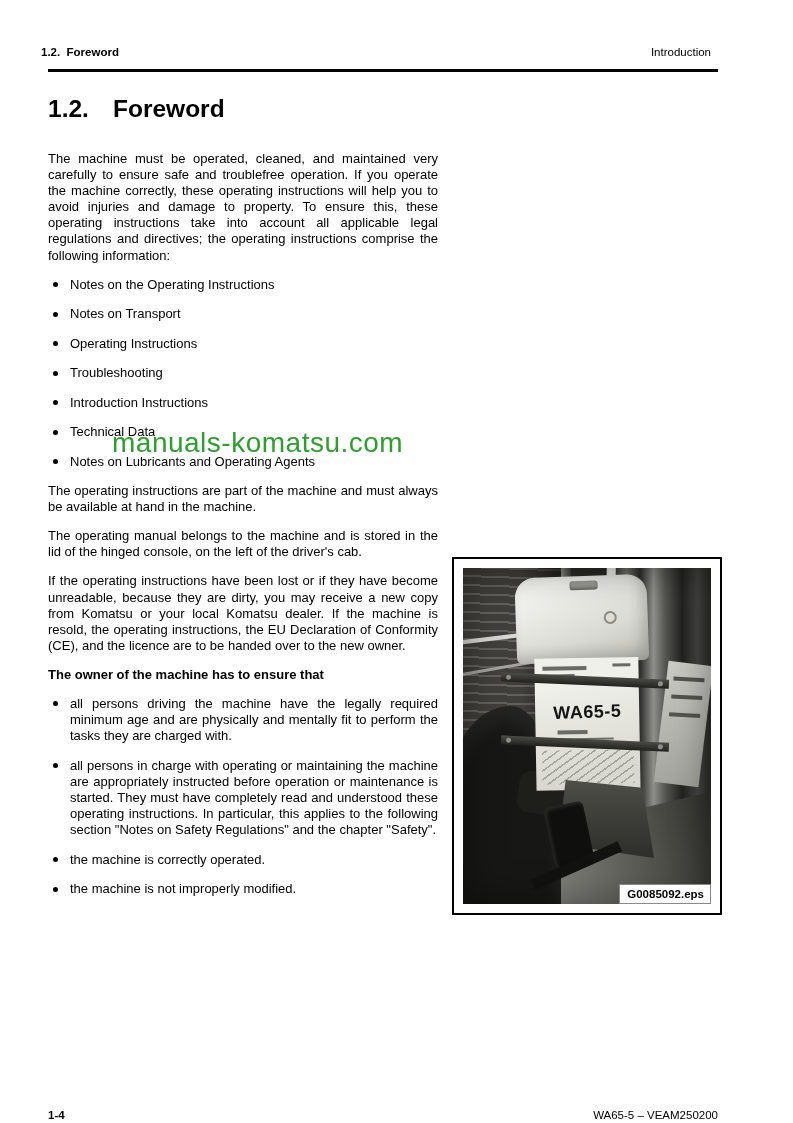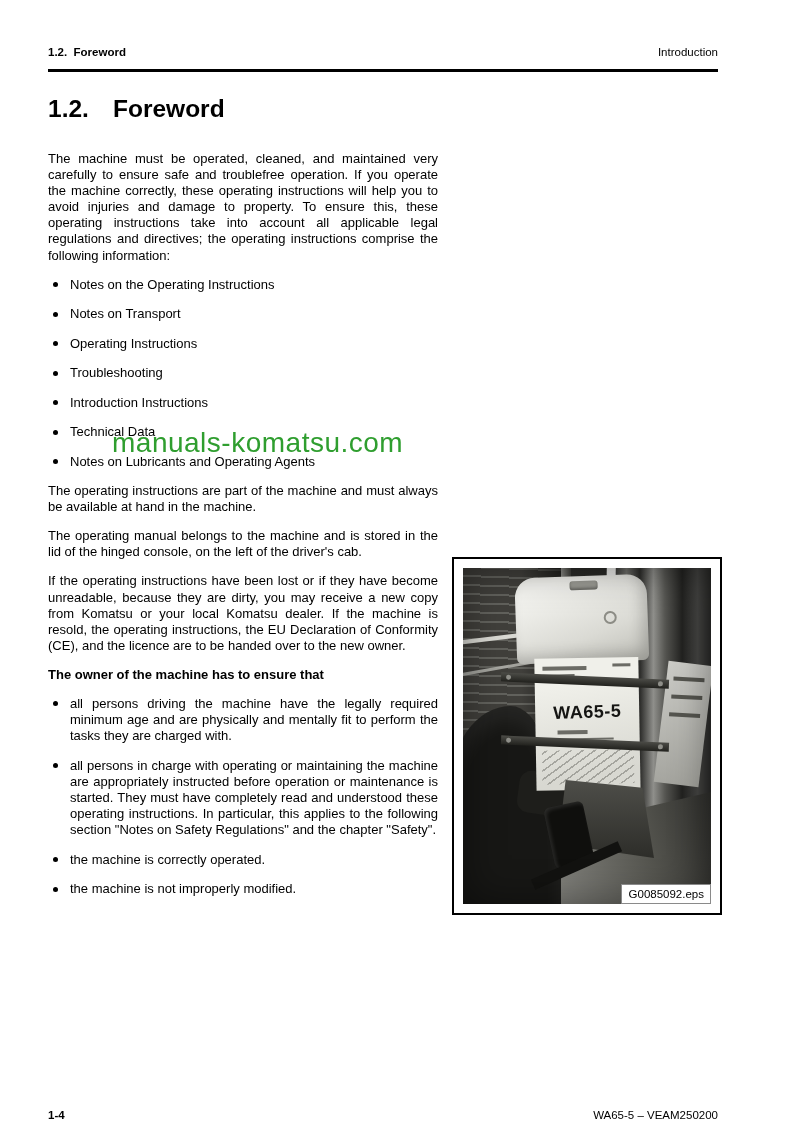--- a/index.html
+++ b/index.html
@@ -8,21 +8,21 @@
     width: 793px; height: 1123px;
     font-family: "Liberation Sans", sans-serif;
     color: #000;
     position: relative;
     overflow: hidden;
   }
   .page { position: relative; width: 793px; height: 1123px; background: #fff; }
 
   
   .runhead {
-    position: absolute; left: 48px; top: 46px; width: 670px;
+    position: absolute; left: 41px; top: 46px; width: 670px;
     display: flex; justify-content: space-between; align-items: flex-start;
     font-size: 11.5px; line-height: 13px; gap: 7px;
   }
   .runhead .left { font-weight: bold; white-space: pre; }
   .runhead .right { font-weight: normal; }
   .head-rule {
     position: absolute; left: 48px; top: 69px; width: 670px; height: 2.5px;
     background: #000;
   }
 
@@ -175,20 +175,21 @@
   }
   .photo .vignette {
     position: absolute; inset: 0;
     box-shadow: inset 0 0 40px rgba(0,0,0,.45); pointer-events: none;
   }
   .photo-caption {
     position: absolute; right: 0; bottom: 0; z-index: 8;
     background: #fff; border: 1px solid #8a8a8a;
     font-size: 11.5px; line-height: 14px; padding: 2px 6px 2px 7px;
     color: #000;
+    font-weight: bold;
   }
 
   
   .footer {
     position: absolute; left: 48px; top: 1109px; width: 670px;
     display: flex; justify-content: space-between; align-items: baseline;
     font-size: 11.5px; line-height: 13px;
   }
   .footer .left { font-weight: bold; }
 </style>

